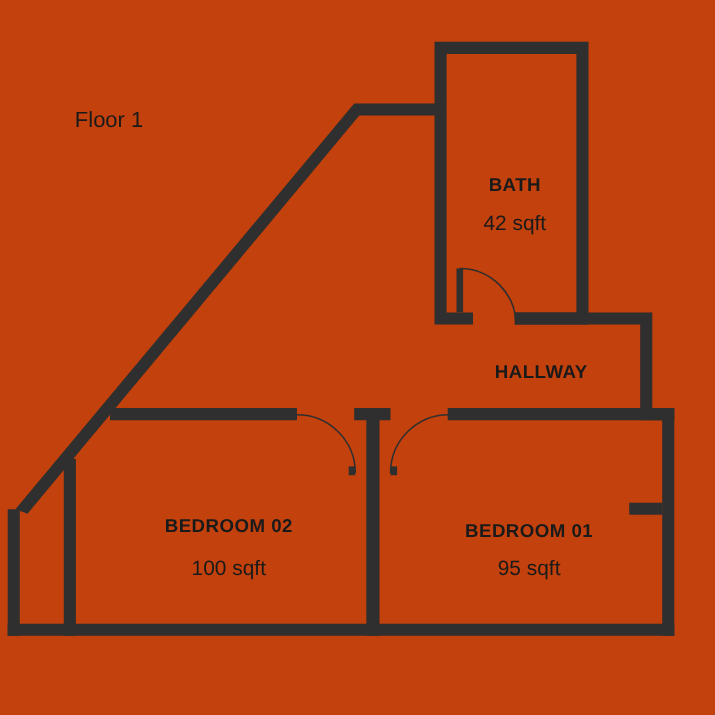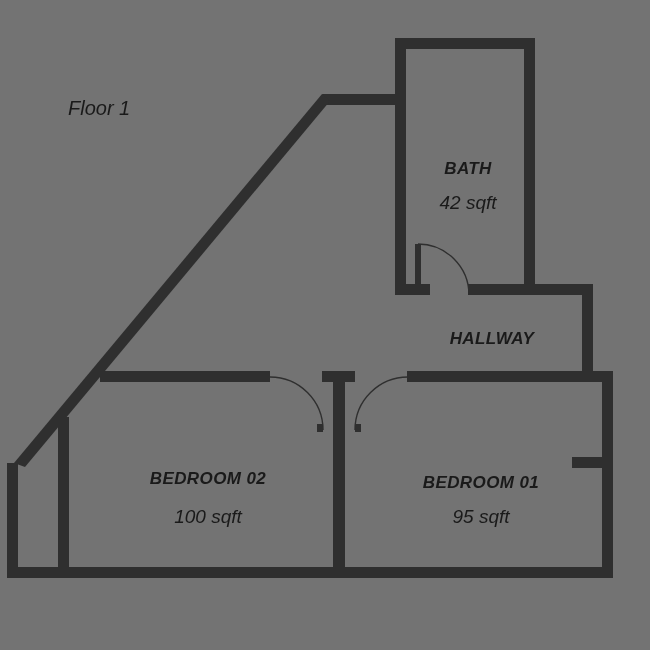--- a/index.html
+++ b/index.html
@@ -52,21 +52,21 @@
   text.floor-label {
     font-family: "Liberation Sans", sans-serif;
     font-weight: normal;
     font-size: 20px;
     fill: #1a1a1a;
   }
 </style>
 </head>
 <body>
 
-<div id="floorplan-root" style="background: #737373; font-style: italic;">
+<div id="floorplan-root" style="background: #c2410c;">
 
   <svg class="plan" viewBox="0 0 650 650" xmlns="http://www.w3.org/2000/svg">
 
     <g>
       <path class="wall" d="M 395 38 L 535 38 L 535 295 L 468 295 L 468 284 L 524 284 L 524 49 L 406 49 L 406 284 L 430 284 L 430 295 L 395 295 Z" fill="#2f2f2f"></path>
       <path class="wall" d="M 322 94 L 401 94 L 401 105 L 326 105 Z" fill="#2f2f2f"></path>
       <path class="wall" d="M 322 94 L 330 101 L 25 467 L 14 463 Z" fill="#2f2f2f"></path>
       <path class="wall" d="M 468 284 L 593 284 L 593 371 L 613 371 L 613 578 L 602 578 L 602 382 L 582 382 L 582 295 L 468 295 Z" fill="#2f2f2f"></path>
       <path class="wall" d="M 100 371 L 270 371 L 270 382 L 100 382 Z" fill="#2f2f2f"></path>
       <path class="wall" d="M 322 371 L 355 371 L 355 382 L 322 382 Z" fill="#2f2f2f"></path>

